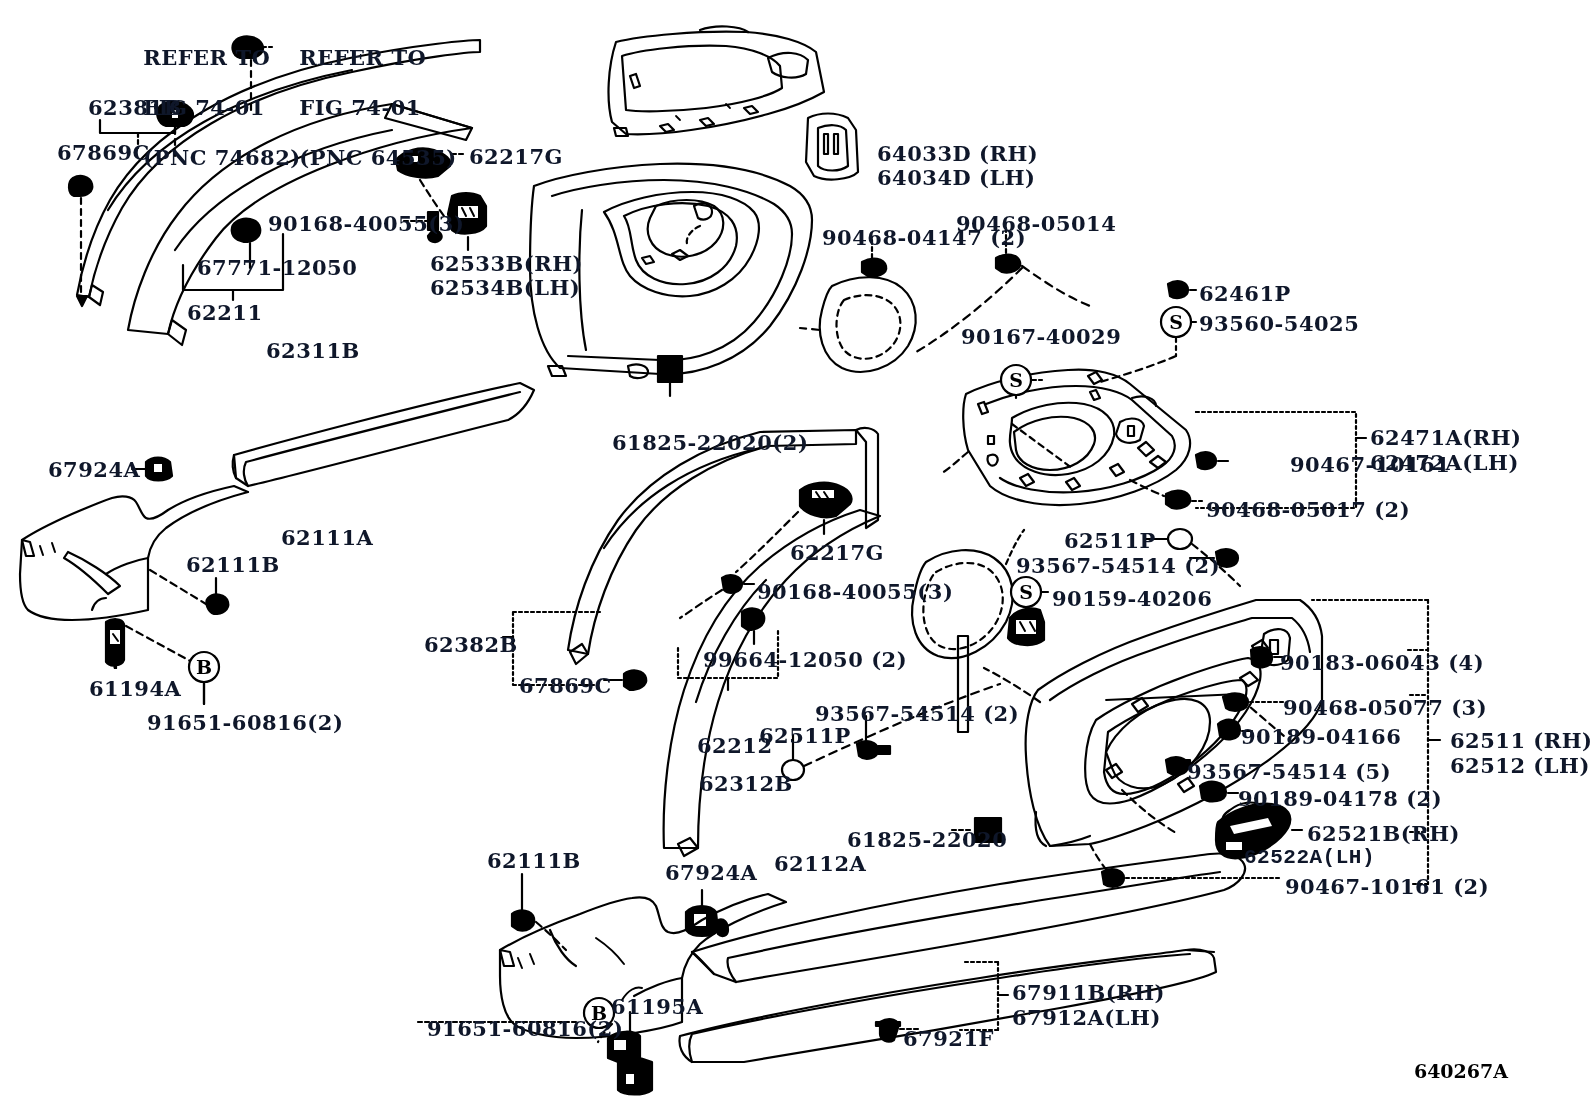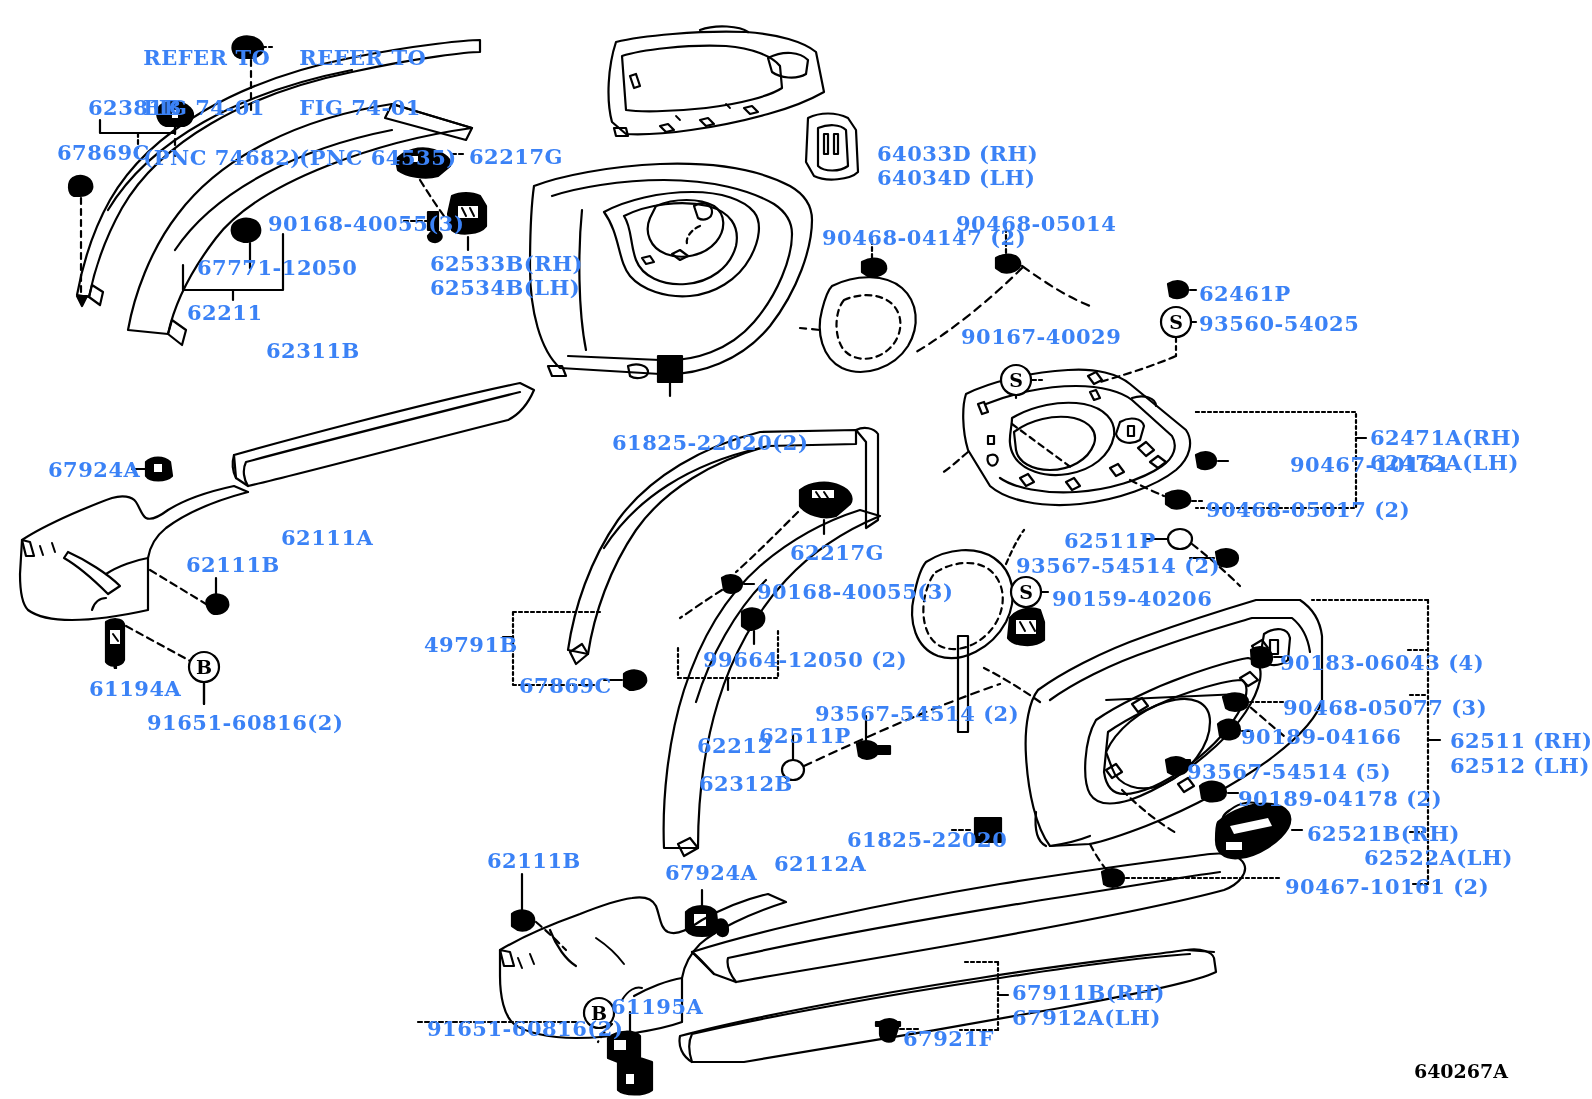--- a/index.html
+++ b/index.html
@@ -11,21 +11,21 @@
     overflow:hidden;
     font-family:"DejaVu Serif", serif;
   }
   #artwork{position:absolute;left:0;top:0;width:1592px;height:1099px;}
   .lbl{
     position:absolute;
     font-family:"DejaVu Serif", serif;
     font-weight:bold;
     font-size:21px;
     letter-spacing:0.5px;
-    color:#3b82f6;
+    color:#0f172a;
     white-space:pre;
     line-height:25px;
   }
   .code{
     position:absolute;
     font-family:"DejaVu Serif", serif;
     font-weight:bold;
     font-size:19px;
     color:#000;
   }
@@ -589,39 +589,39 @@
   <div class="lbl" style="left:1370px;top:450px;">62472A(LH)</div>
   <div class="lbl" style="left:1290px;top:452px;">90467-10161</div>
   <div class="lbl" style="left:1206px;top:497px;">90468-05017 (2)</div>
   <div class="lbl" style="left:48px;top:457px;">67924A</div>
   <div class="lbl" style="left:281px;top:525px;">62111A</div>
   <div class="lbl" style="left:186px;top:552px;">62111B</div>
   <div class="lbl" style="left:89px;top:676px;">61194A</div>
   <div class="lbl" style="left:147px;top:710px;">91651-60816(2)</div>
   <div class="lbl" style="left:790px;top:540px;">62217G</div>
   <div class="lbl" style="left:757px;top:579px;">90168-40055(3)</div>
-  <div class="lbl" style="left:424px;top:632px;">49791B</div>
+  <div class="lbl" style="left:424px;top:632px;">62382B</div>
   <div class="lbl" style="left:519px;top:673px;">67869C</div>
   <div class="lbl" style="left:703px;top:647px;">99664-12050 (2)</div>
   <div class="lbl" style="left:697px;top:691px;margin-top:42px;">62212</div>
   <div class="lbl" style="left:815px;top:701px;">93567-54514 (2)</div>
   <div class="lbl" style="left:759px;top:723px;">62511P</div>
   <div class="lbl" style="left:699px;top:771px;">62312B</div>
   <div class="lbl" style="left:1064px;top:528px;">62511P</div>
   <div class="lbl" style="left:1016px;top:553px;">93567-54514 (2)</div>
   <div class="lbl" style="left:1052px;top:586px;">90159-40206</div>
   <div class="lbl" style="left:1280px;top:650px;">90183-06043 (4)</div>
   <div class="lbl" style="left:1283px;top:695px;">90468-05077 (3)</div>
   <div class="lbl" style="left:1241px;top:724px;">90189-04166</div>
   <div class="lbl" style="left:1187px;top:759px;">93567-54514 (5)</div>
   <div class="lbl" style="left:1238px;top:786px;">90189-04178 (2)</div>
   <div class="lbl" style="left:1450px;top:728px;">62511 (RH)</div>
   <div class="lbl" style="left:1450px;top:753px;">62512 (LH)</div>
   <div class="lbl" style="left:1307px;top:821px;">62521B(RH)</div>
-  <div class="lbl" style="left:1364px;top:845px;">62522A(LH)</div>
+  <div class="lbl" style="left:1244px;top:845px;font-family:Liberation Mono, monospace;">62522A(LH)</div>
   <div class="lbl" style="left:1285px;top:874px;">90467-10161 (2)</div>
   <div class="lbl" style="left:847px;top:827px;">61825-22020</div>
   <div class="lbl" style="left:487px;top:848px;">62111B</div>
   <div class="lbl" style="left:665px;top:860px;">67924A</div>
   <div class="lbl" style="left:774px;top:851px;">62112A</div>
   <div class="lbl" style="left:611px;top:994px;">61195A</div>
   <div class="lbl" style="left:427px;top:1016px;">91651-60816(2)</div>
   <div class="lbl" style="left:1012px;top:980px;">67911B(RH)</div>
   <div class="lbl" style="left:1012px;top:1005px;">67912A(LH)</div>
   <div class="lbl" style="left:903px;top:1026px;">67921F</div>

